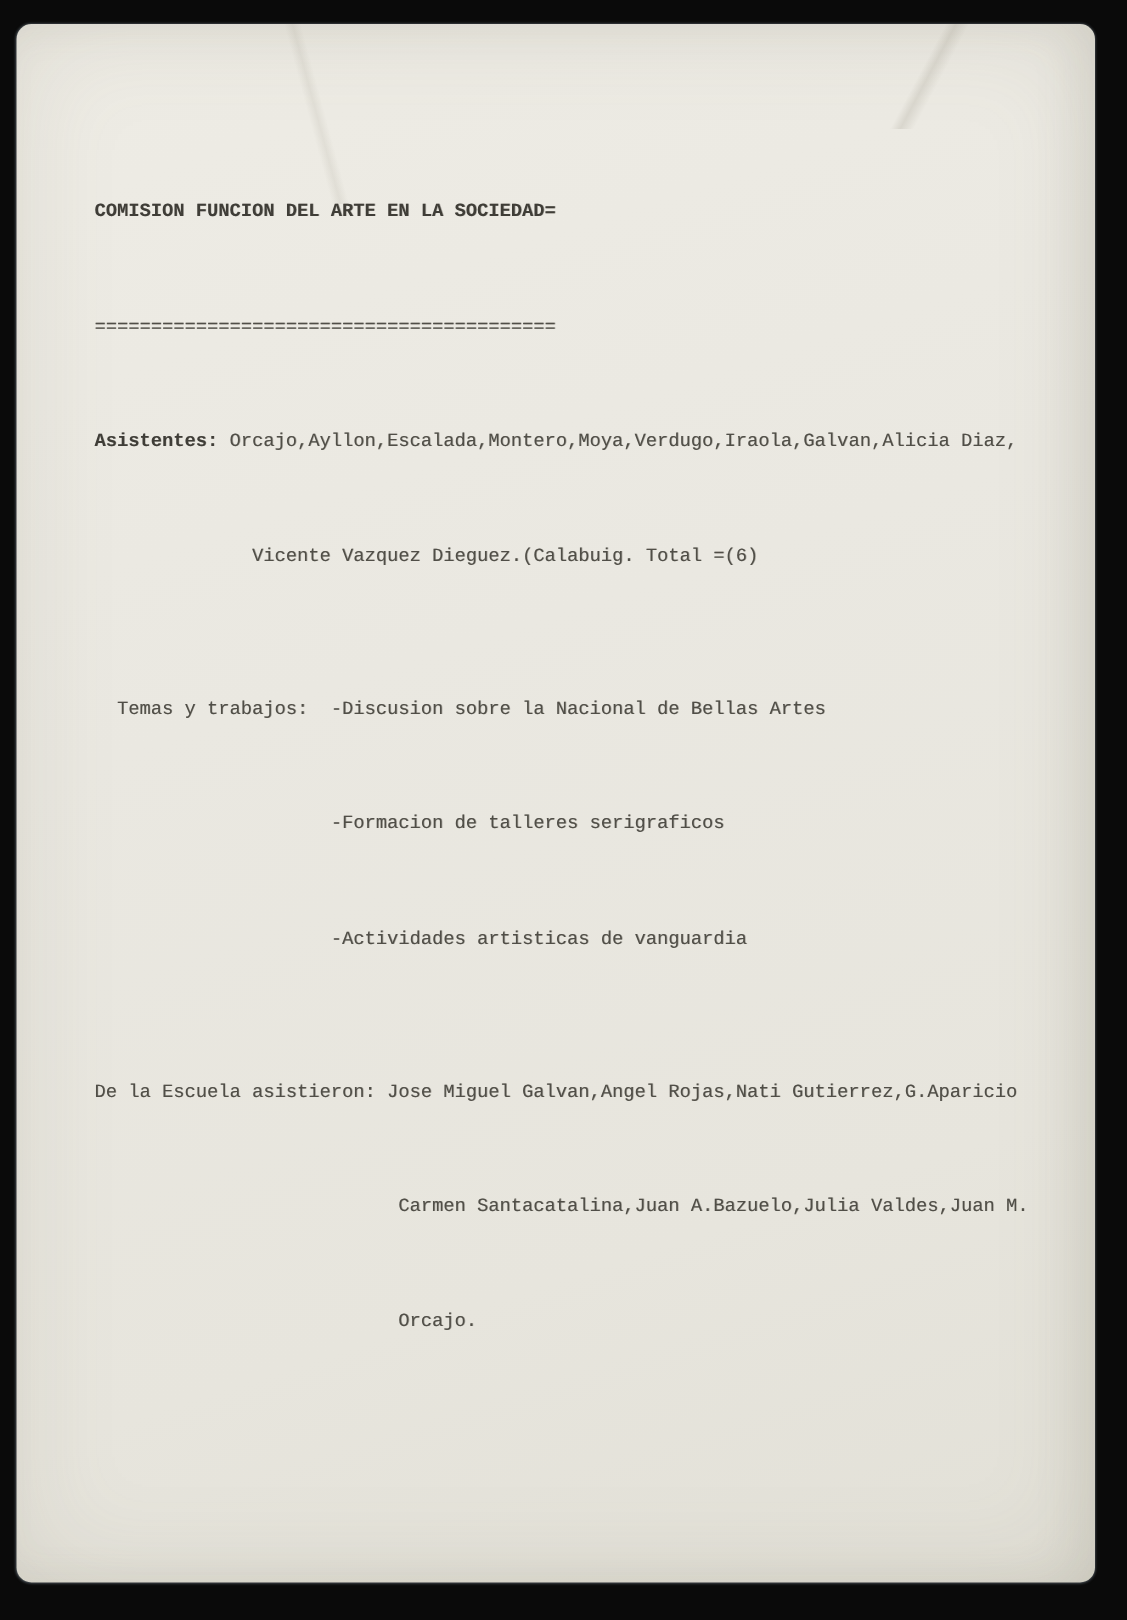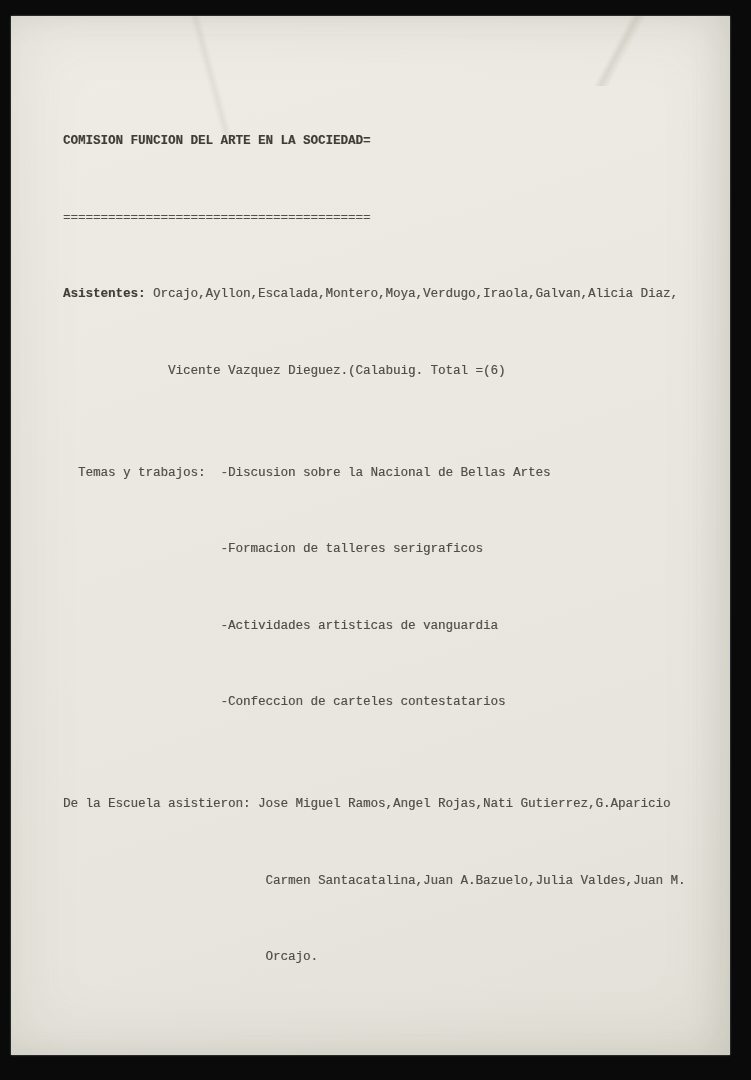--- a/index.html
+++ b/index.html
@@ -8,21 +8,21 @@
     background:#0a0a0a;
     position:relative;
     overflow:hidden;
     font-family:"Liberation Mono","DejaVu Sans Mono",monospace;
   }
   .paper{
     position:absolute;
     left:11px;top:16px;
     width:719px;height:1039px;
     background:linear-gradient(162deg,#eeece5 0%,#eae8e1 40%,#e7e5dd 75%,#e2e0d7 100%);
-    border-radius:0;
+    border-radius:10px;
     box-shadow:
       inset 0 0 70px rgba(120,112,95,.14),
       inset -14px 0 28px rgba(110,105,92,.10),
       0 0 2px rgba(170,190,205,.55);
   }
   .crease-tr{
     position:absolute;right:14px;top:0;width:190px;height:70px;
     background:linear-gradient(118deg,transparent 46%,rgba(150,145,130,.22) 49%,transparent 53%);
     pointer-events:none;
   }
@@ -52,23 +52,22 @@
 
   <div class="doc">
     <div class="ln bold">COMISION FUNCION DEL ARTE EN LA SOCIEDAD=</div>
     <div class="ln">=========================================</div>
     <div class="ln"><span class="bold">Asistentes:</span><span> Orcajo,Ayllon,Escalada,Montero,Moya,Verdugo,Iraola,Galvan,Alicia Diaz,</span></div>
     <div class="ln">              Vicente Vazquez Dieguez.(Calabuig. Total =(6)</div>
 
     <div class="ln">  Temas y trabajos:  -Discusion sobre la Nacional de Bellas Artes</div>
     <div class="ln">                     -Formacion de talleres serigraficos</div>
     <div class="ln">                     -Actividades artisticas de vanguardia</div>
-    <div class="ln">                     -Confeccion de carteles contestatarios</div>
 
-    <div class="ln">De la Escuela asistieron: Jose Miguel Ramos,Angel Rojas,Nati Gutierrez,G.Aparicio</div>
+    <div class="ln">De la Escuela asistieron: Jose Miguel Galvan,Angel Rojas,Nati Gutierrez,G.Aparicio</div>
     <div class="ln">                           Carmen Santacatalina,Juan A.Bazuelo,Julia Valdes,Juan M.</div>
     <div class="ln">                           Orcajo.</div>
 
     
 
     
     
     
     
     

